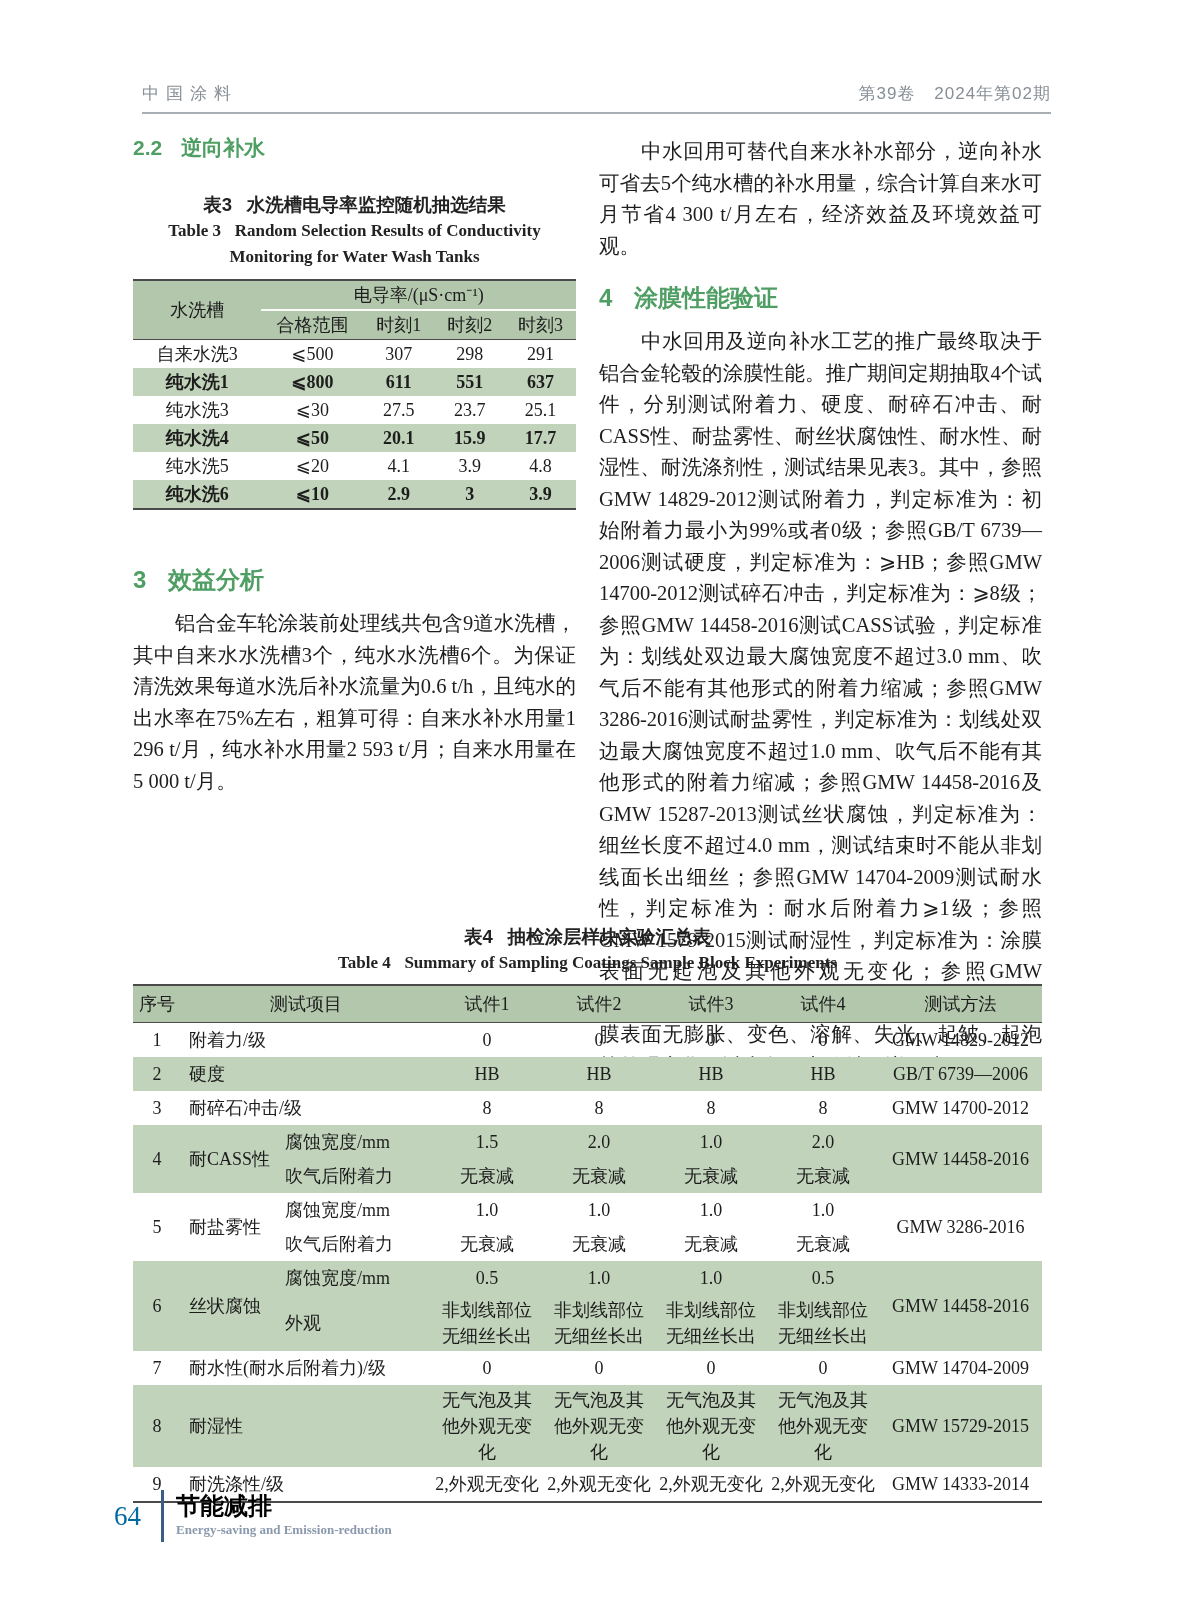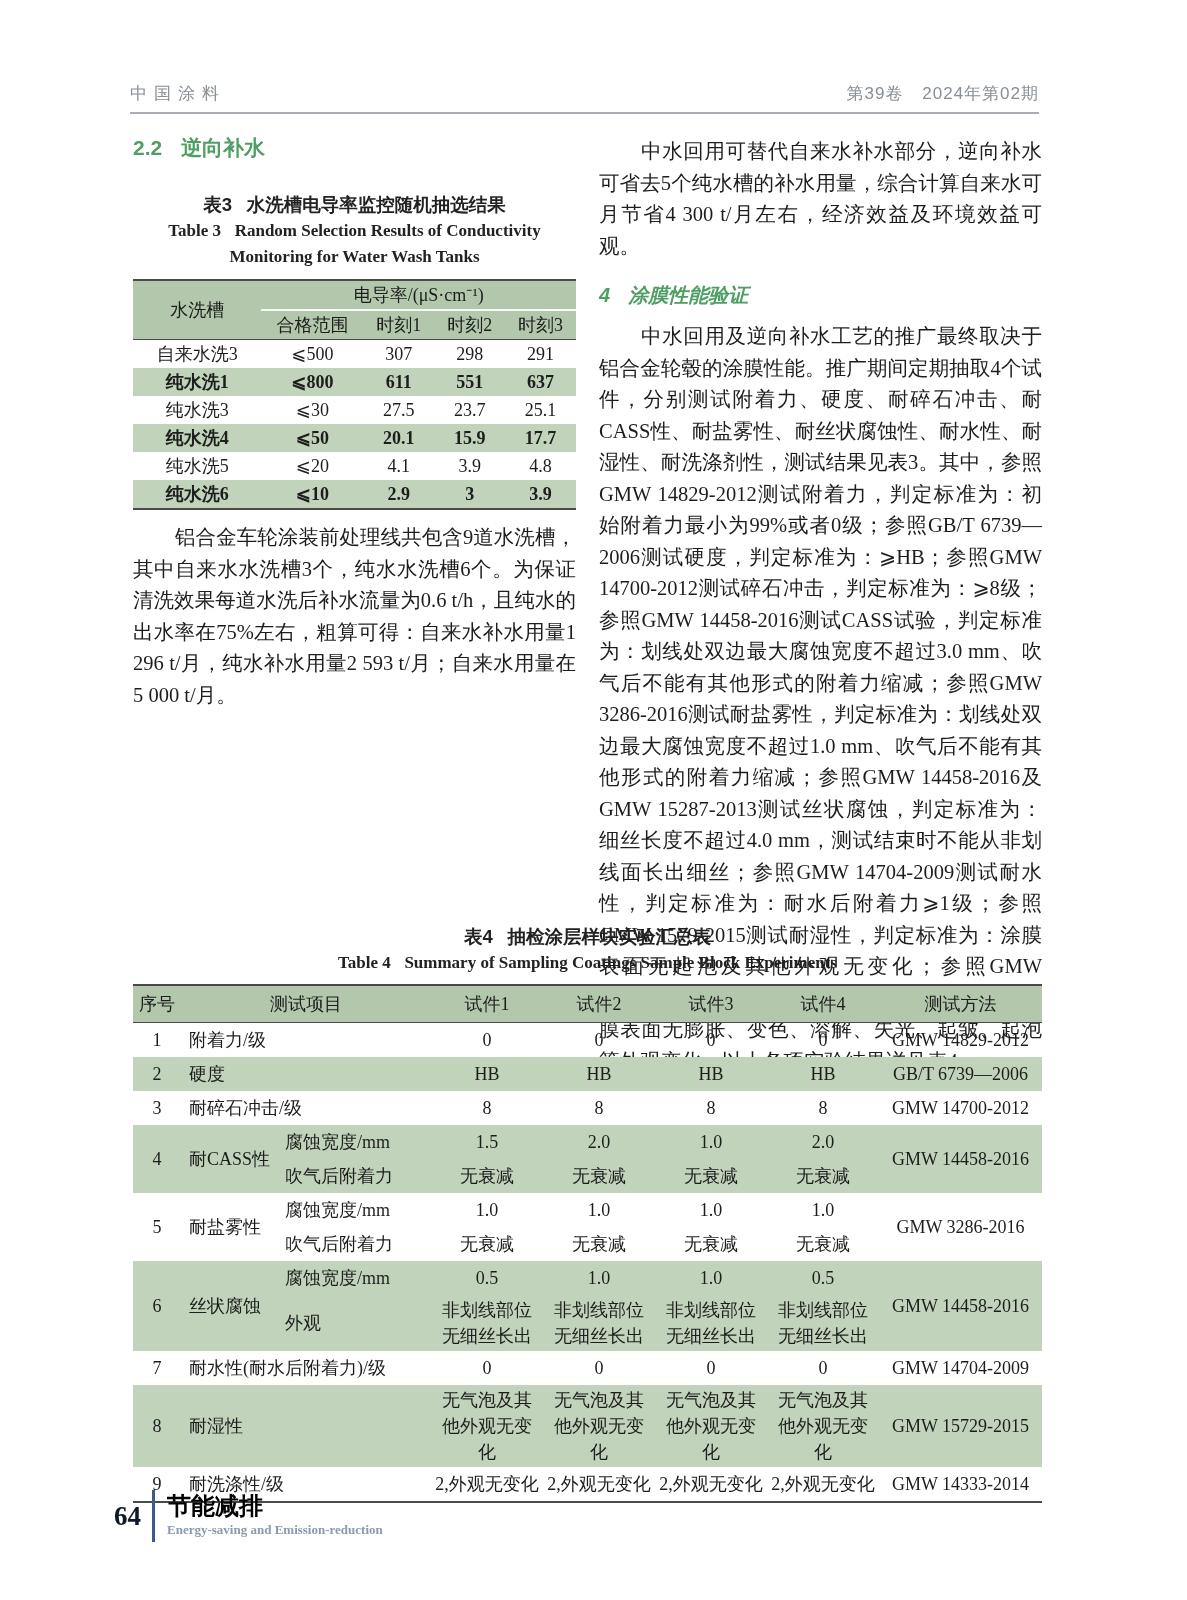--- a/index.html
+++ b/index.html
@@ -3,41 +3,41 @@
 <meta charset="utf-8">
 <style>
   html,body { margin:0; padding:0; }
   body {
     width:1187px; height:1600px; background:#ffffff; position:relative;
     font-family:"Liberation Serif", serif; color:#1d1d1d;
     -webkit-font-smoothing:antialiased;
   }
   
   .page-header {
-    position:absolute; left:130px; top:82px; width:909px;
+    position:absolute; left:142px; top:82px; width:909px;
     display:flex; justify-content:space-between; align-items:flex-start;
     color:#878e95; font-size:17px;
     border-bottom:2.5px solid #a9aeb4; padding-bottom:7px;
     font-family:"Liberation Sans", sans-serif;
   }
   .journal-name { letter-spacing:7px; }
   .issue-info span { margin-left:14px; letter-spacing:1px; }
 
   
   .col { position:absolute; top:134px; width:443px; }
   .col-left  { left:133px; }
   .col-right { left:599px; }
 
   .sec-head {
     font-family:"Liberation Sans", sans-serif; font-weight:bold;
     color:#4f9e63; margin:0;
   }
   .sec-head .num { margin-right:0.9em; }
   .sec-head.small { font-size:21px; }
-  .sec-head.large { font-size:20px;font-style:italic; }
+  .sec-head.large { font-size:24px; }
 
   .para {
     font-size:20.5px; line-height:31.5px; text-align:justify;
     text-indent:2.05em; margin:7px 0 0 0;
   }
 
   
   .tbl-caption-zh {
     text-align:center; font-family:"Liberation Sans", sans-serif;
     font-weight:bold; font-size:18.5px; color:#222; line-height:26px;
@@ -82,21 +82,21 @@
   table.t4 tr.rg td { background:#c1d3ba; }
   table.t4 td.item, table.t4 td.sub { text-align:left; }
   table.t4 td.item { padding-left:8px; }
   table.t4 td.sub { padding-left:4px; }
 
   
   .page-footer {
     position:absolute; left:114px; top:1490px;
     display:flex; align-items:center;
   }
-  .page-num { font-size:27px; color:#0f172a; margin-right:11px;font-weight:bold; }
+  .page-num { font-size:27px; color:#0369a1; margin-right:20px; }
   .footer-bar { width:3px; height:52px; background:#3a5c87; margin-right:12px; }
   .footer-col-zh {
     font-family:"Liberation Sans", sans-serif; font-weight:bold;
     font-size:24px; color:#000000; line-height:24px;
   }
   .footer-col-en {
     font-weight:bold; font-size:13px; color:#8a99ac; line-height:18px; margin-top:3px;
   }
 </style>
 </head>
@@ -185,20 +185,23 @@
           <td>纯水洗6</td>
             <td>⩽10</td>
             <td>2.9</td>
             <td>3</td>
             <td>3.9</td>
         </tr>
       </tbody>
     </table>
   </div>
 
+  <h2 class="sec-head large" style="margin-top:54px;">
+    <span class="num">3</span><span>效益分析</span>
+  </h2>
   <p class="para" style="margin-top:12px;">铝合金车轮涂装前处理线共包含9道水洗槽，其中自来水水洗槽3个，纯水水洗槽6个。为保证清洗效果每道水洗后补水流量为0.6 t/h，且纯水的出水率在75%左右，粗算可得：自来水补水用量1 296 t/月，纯水补水用量2 593 t/月；自来水用量在5 000 t/月。</p>
 </div>
 
 <div class="col col-right">
   <p class="para" style="margin-top:2px;">中水回用可替代自来水补水部分，逆向补水可省去5个纯水槽的补水用量，综合计算自来水可月节省4 300 t/月左右，经济效益及环境效益可观。</p>
 
   <h2 class="sec-head large" style="margin-top:20px;">
     <span class="num">4</span><span>涂膜性能验证</span>
   </h2>
   <p class="para" style="margin-top:12px;">中水回用及逆向补水工艺的推广最终取决于铝合金轮毂的涂膜性能。推广期间定期抽取4个试件，分别测试附着力、硬度、耐碎石冲击、耐CASS性、耐盐雾性、耐丝状腐蚀性、耐水性、耐湿性、耐洗涤剂性，测试结果见表3。其中，参照GMW 14829-2012测试附着力，判定标准为：初始附着力最小为99%或者0级；参照GB/T 6739—2006测试硬度，判定标准为：⩾HB；参照GMW 14700-2012测试碎石冲击，判定标准为：⩾8级；参照GMW 14458-2016测试CASS试验，判定标准为：划线处双边最大腐蚀宽度不超过3.0 mm、吹气后不能有其他形式的附着力缩减；参照GMW 3286-2016测试耐盐雾性，判定标准为：划线处双边最大腐蚀宽度不超过1.0 mm、吹气后不能有其他形式的附着力缩减；参照GMW 14458-2016及GMW 15287-2013测试丝状腐蚀，判定标准为：细丝长度不超过4.0 mm，测试结束时不能从非划线面长出细丝；参照GMW 14704-2009测试耐水性，判定标准为：耐水后附着力⩾1级；参照GMW 1579-2015测试耐湿性，判定标准为：涂膜表面无起泡及其他外观无变化；参照GMW 14333-2014测试耐洗涤剂，判定标准为：2级，涂膜表面无膨胀、变色、溶解、失光、起皱、起泡等外观变化，以上各项实验结果详见表4。</p>

